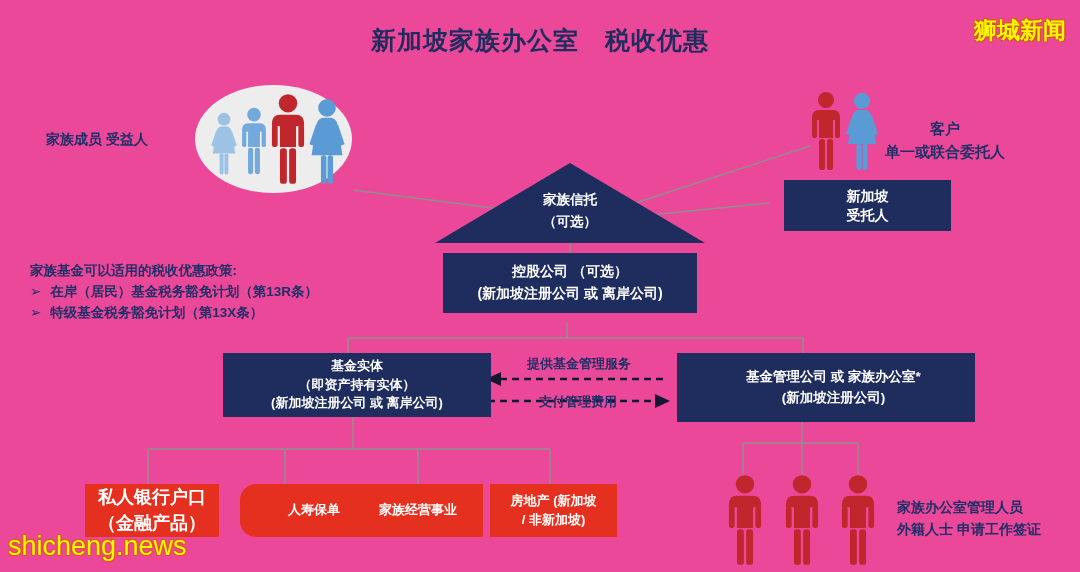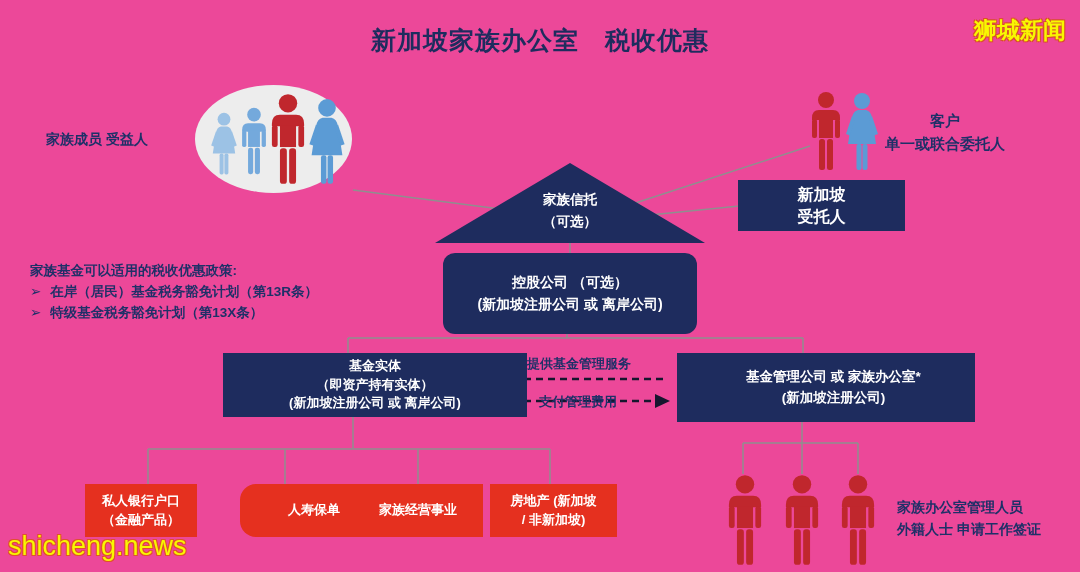--- a/index.html
+++ b/index.html
@@ -19,21 +19,21 @@
   .box{display:flex;flex-direction:column;align-items:center;justify-content:center;
     text-align:center;color:#ffffff;font-weight:bold;}
   .box-navy{background:#1e2c5e;}
   .box-red{background:#e5301f;}
   .triangle{left:435px;top:163px;width:0;height:0;
     border-left:135px solid transparent;border-right:135px solid transparent;
     border-bottom:80px solid #1e2c5e;}
   .tri-text{left:470px;top:189px;width:200px;text-align:center;color:#ffffff;
     font-weight:bold;font-size:13.5px;line-height:1.6;}
   .grp-label{font-size:14px;}
-  .client-label{left:855px;top:110px;width:180px;text-align:center;font-size:15px;line-height:1.5;}
+  .client-label{left:855px;top:118px;width:180px;text-align:center;font-size:15px;line-height:1.5;}
   .policy{left:30px;top:261px;font-size:13.5px;line-height:1.55;color:#1f3068;font-weight:bold;}
   .policy .row{display:flex;gap:9px;}
   .svc-label{text-align:center;font-size:13px;color:#1f3068;font-weight:bold;}
   .staff-label{left:897px;top:497px;width:180px;text-align:left;font-size:14px;line-height:1.55;}
 </style>
 </head>
 <body>
 
 <svg width="0" height="0" style="position:absolute" aria-hidden="true">
   <symbol id="fig-man" viewBox="0 0 40 80">
@@ -104,57 +104,57 @@
     <div>客户</div>
     <div>单一或联合委托人</div>
   </div>
 
   <div class="abs triangle"></div>
   <div class="abs tri-text">
     <div>家族信托</div>
     <div>（可选）</div>
   </div>
 
-  <div class="abs box box-navy" style="left:738px;top:180px;width:167px;height:51px;font-size:16px;line-height:1.35;">
+  <div class="abs box box-navy" style="left:784px;top:180px;width:167px;height:51px;font-size:14px;line-height:1.35;">
     <div>新加坡</div>
     <div>受托人</div>
   </div>
 
-  <div class="abs box box-navy" style="left:443px;top:253px;width:254px;height:81px;font-size:14px;line-height:1.55;border-radius:12px;">
+  <div class="abs box box-navy" style="left:443px;top:253px;width:254px;height:60px;font-size:14px;line-height:1.55;">
     <div>控股公司 （可选）</div>
     <div>(新加坡注册公司 或 离岸公司)</div>
   </div>
 
   <div class="abs policy">
     <div>家族基金可以适用的税收优惠政策:</div>
     <div class="row">
       <span>➢</span>
       <span>在岸（居民）基金税务豁免计划（第13R条）</span>
     </div>
     <div class="row">
       <span>➢</span>
       <span>特级基金税务豁免计划（第13X条）</span>
     </div>
   </div>
 
-  <div class="abs box box-navy" style="left:223px;top:353px;width:304px;height:64px;font-size:13px;line-height:1.45;">
+  <div class="abs box box-navy" style="left:223px;top:353px;width:268px;height:64px;font-size:13px;line-height:1.45;">
     <div>基金实体</div>
     <div>（即资产持有实体）</div>
     <div>(新加坡注册公司 或 离岸公司)</div>
   </div>
 
   <div class="abs svc-label" style="left:488px;top:355px;width:182px;">提供基金管理服务</div>
   <div class="abs svc-label" style="left:488px;top:393px;width:180px;">支付管理费用</div>
 
   <div class="abs box box-navy" style="left:677px;top:353px;width:283px;height:69px;font-size:13.5px;line-height:1.55;padding-left:15px;">
     <div>基金管理公司 或 家族办公室*</div>
     <div>(新加坡注册公司)</div>
   </div>
 
-  <div class="abs box box-red" style="left:85px;top:484px;width:112px;height:53px;font-size:13px;line-height:1.4;">
+  <div class="abs box box-red" style="left:85px;top:484px;width:134px;height:53px;font-size:18px;line-height:1.4;">
     <div>私人银行户口</div>
     <div>（金融产品）</div>
   </div>
   <div class="abs box box-red" style="left:240px;top:484px;width:148px;height:53px;font-size:13px;line-height:1.4;border-radius:16px;">
     <div>人寿保单</div>
   </div>
   <div class="abs box box-red" style="left:353px;top:484px;width:130px;height:53px;font-size:13px;line-height:1.4;">
     <div>家族经营事业</div>
   </div>
   <div class="abs box box-red" style="left:490px;top:484px;width:127px;height:53px;font-size:13px;line-height:1.4;">

